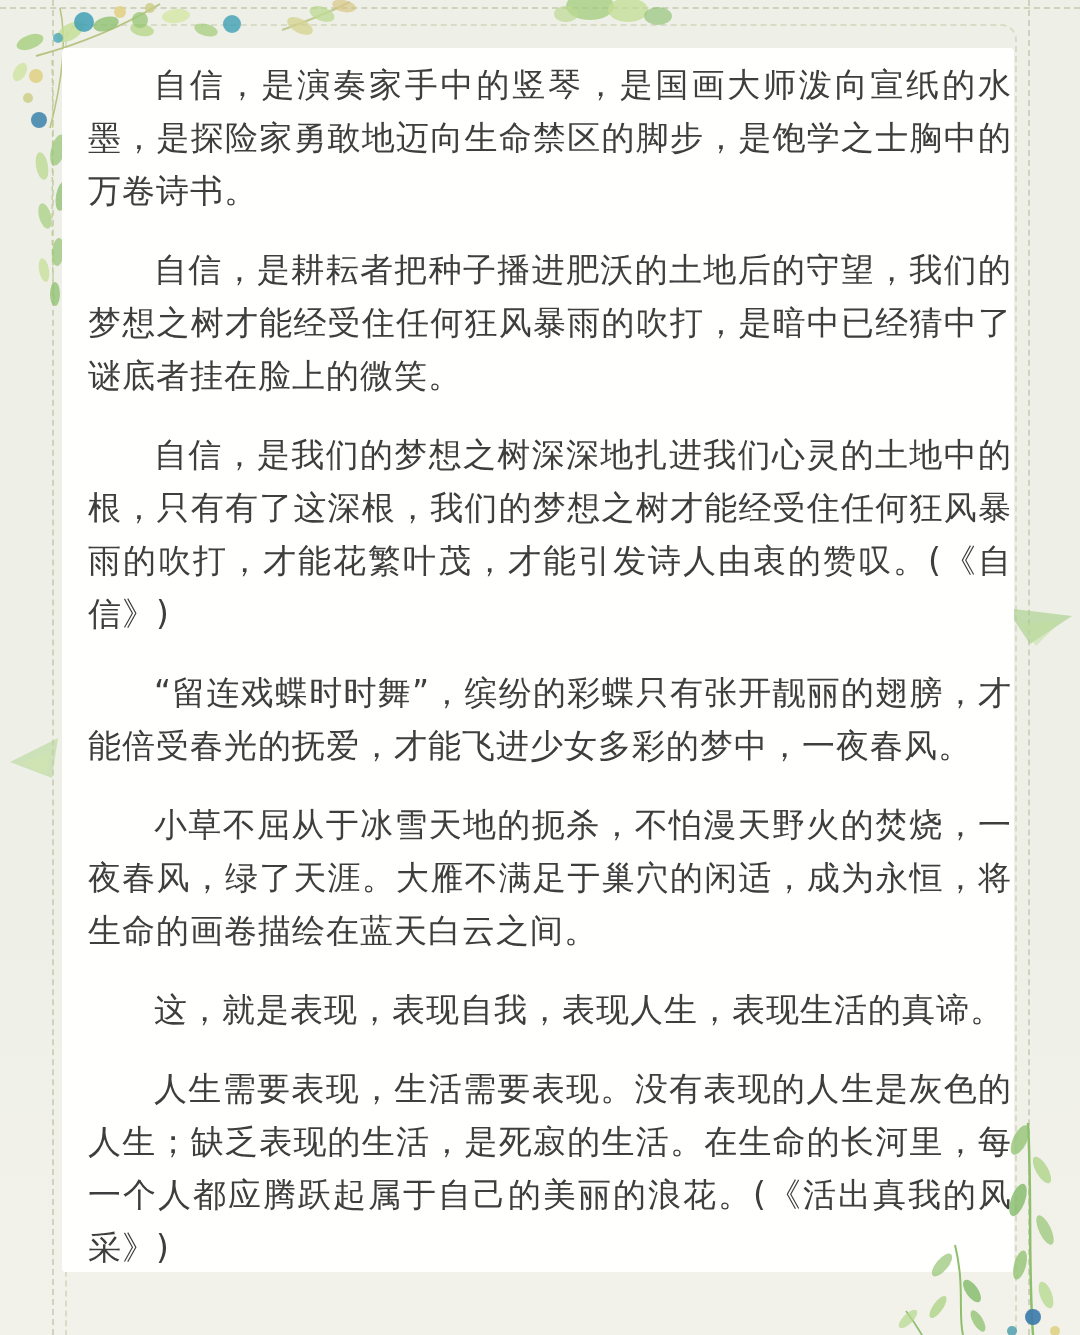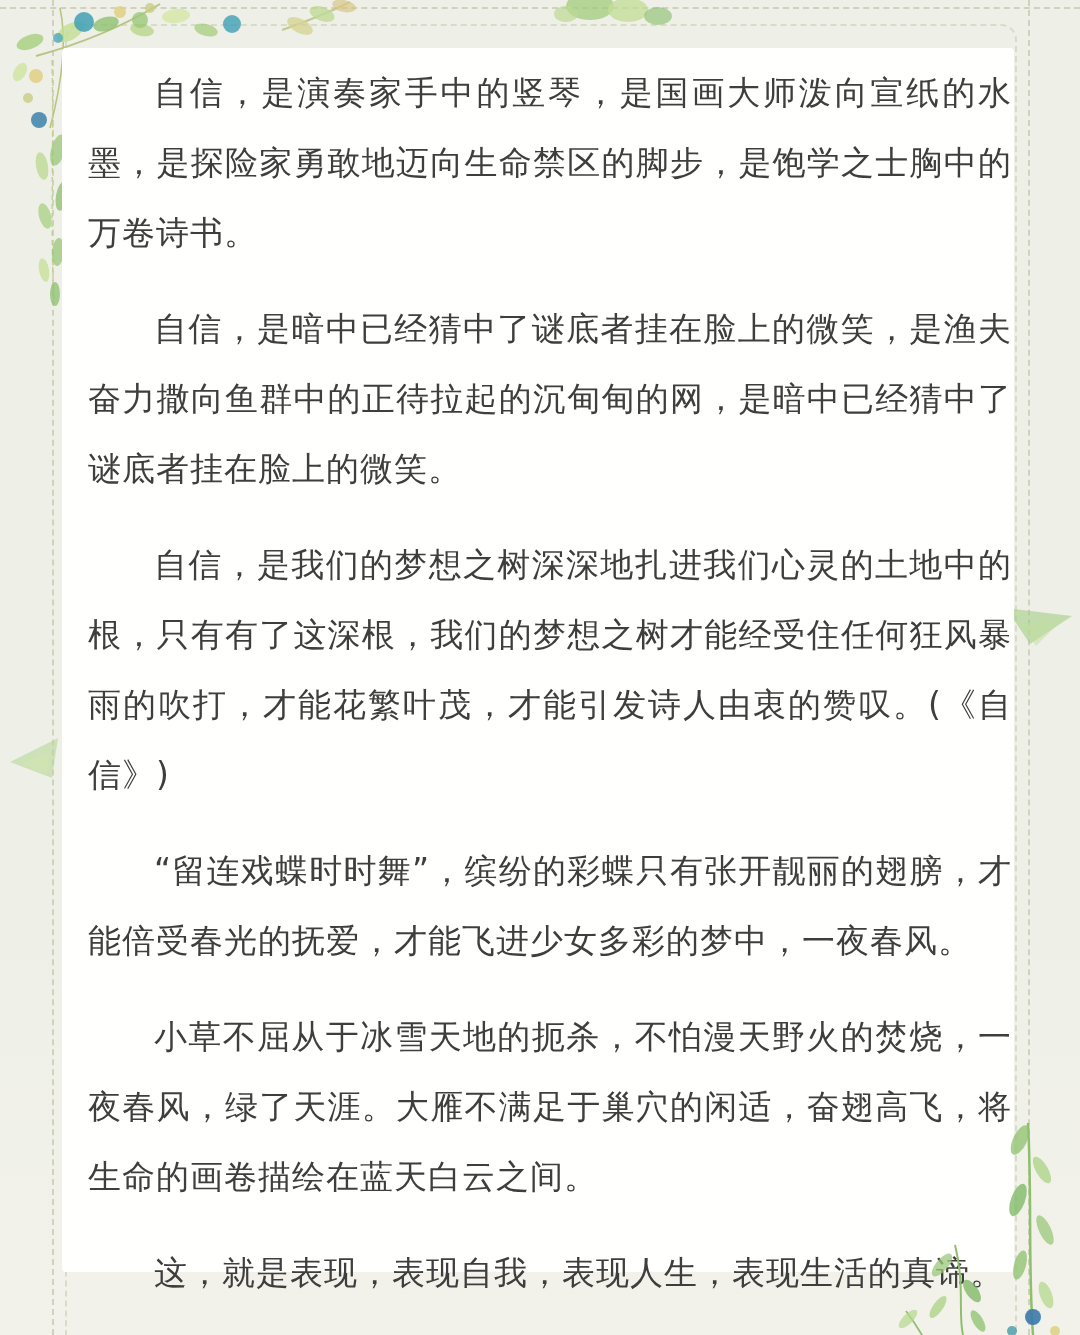--- a/index.html
+++ b/index.html
@@ -30,21 +30,21 @@
   .panel{
     position:absolute;left:62px;top:48px;width:952px;height:1224px;
     background:var(--panel);border-radius:4px;z-index:2;
   }
   .content{
     position:absolute;left:88px;top:58px;width:924px;z-index:3;
     color:var(--ink);
   }
   .para{
     margin:0 0 26px 0;
-    font-size:33px;line-height:70px;letter-spacing:1px;
+    font-size:33px;line-height:53px;letter-spacing:1px;
     text-indent:2em;text-align:justify;
     font-family:"DejaVu Sans",sans-serif;
   }
   .decor{position:absolute;pointer-events:none;}
   .decor.topleft{left:0;top:0;z-index:1;}
   .decor.topborder{left:0;top:0;z-index:1;}
   .decor.rightleaf{left:1000px;top:580px;z-index:1;}
   .decor.leftleaf{left:6px;top:722px;z-index:1;}
   .decor.bottomright{left:850px;top:1095px;z-index:4;}
 </style>
@@ -136,19 +136,19 @@
   </g>
   <circle cx="183" cy="222" r="8" fill="#3a79ab" opacity="0.9"></circle>
   <circle cx="162" cy="236" r="5" fill="#4fa0ae" opacity="0.85"></circle>
   <circle cx="205" cy="236" r="5" fill="#ddd07f" opacity="0.85"></circle>
 </svg>
 
 <div class="panel"></div>
 
 <div class="content">
   <p class="para">自信，是演奏家手中的竖琴，是国画大师泼向宣纸的水墨，是探险家勇敢地迈向生命禁区的脚步，是饱学之士胸中的万卷诗书。</p>
-  <p class="para">自信，是暗中已经猜中了谜底者挂在脸上的微笑，是渔夫奋力撒向鱼群中的正待拉起的沉甸甸的网，是暗中已经猜中了谜底者挂在脸上的微笑。</p>
+  <p class="para">自信，是耕耘者把种子播进肥沃的土地后的守望，我们的梦想之树才能经受住任何狂风暴雨的吹打，是暗中已经猜中了谜底者挂在脸上的微笑。</p>
   <p class="para">自信，是我们的梦想之树深深地扎进我们心灵的土地中的根，只有有了这深根，我们的梦想之树才能经受住任何狂风暴雨的吹打，才能花繁叶茂，才能引发诗人由衷的赞叹。(《自信》)</p>
   <p class="para">“留连戏蝶时时舞”，缤纷的彩蝶只有张开靓丽的翅膀，才能倍受春光的抚爱，才能飞进少女多彩的梦中，一夜春风。</p>
-  <p class="para">小草不屈从于冰雪天地的扼杀，不怕漫天野火的焚烧，一夜春风，绿了天涯。大雁不满足于巢穴的闲适，奋翅高飞，将生命的画卷描绘在蓝天白云之间。</p>
+  <p class="para">小草不屈从于冰雪天地的扼杀，不怕漫天野火的焚烧，一夜春风，绿了天涯。大雁不满足于巢穴的闲适，成为永恒，将生命的画卷描绘在蓝天白云之间。</p>
   <p class="para">这，就是表现，表现自我，表现人生，表现生活的真谛。</p>
   <p class="para">人生需要表现，生活需要表现。没有表现的人生是灰色的人生；缺乏表现的生活，是死寂的生活。在生命的长河里，每一个人都应腾跃起属于自己的美丽的浪花。(《活出真我的风采》)</p>
 </div>
 
 </body></html>

